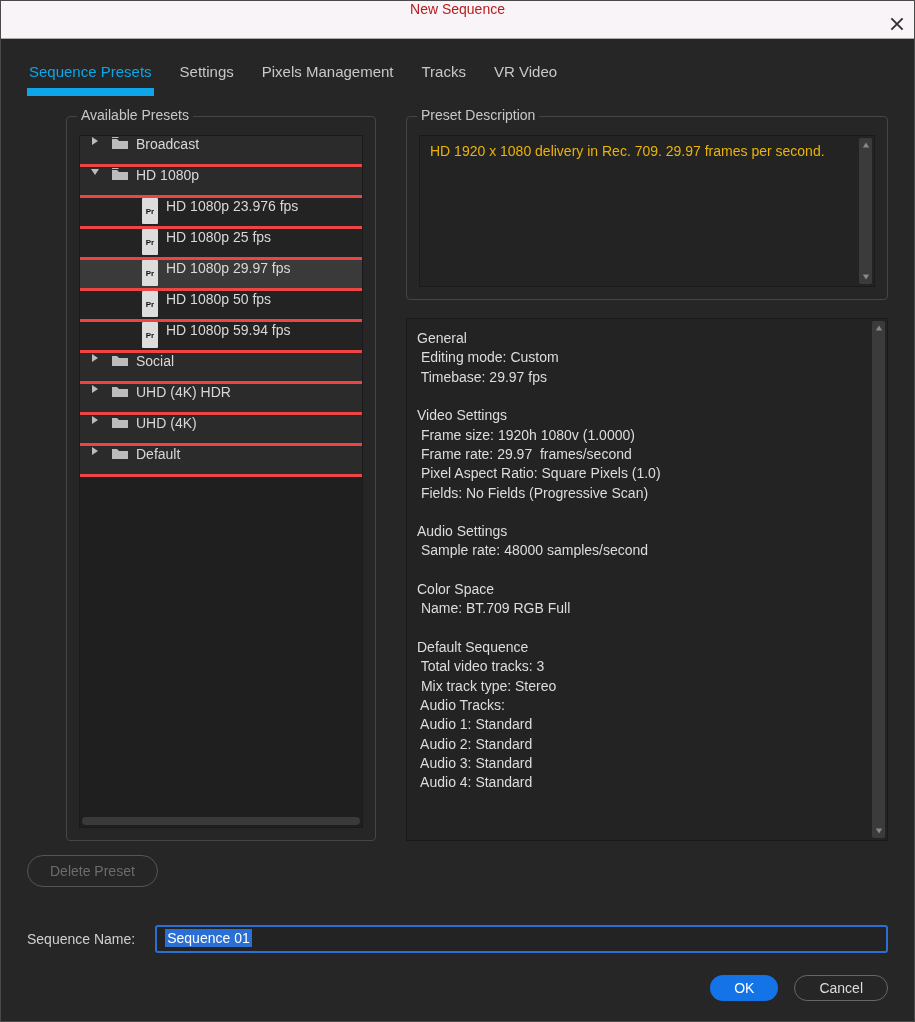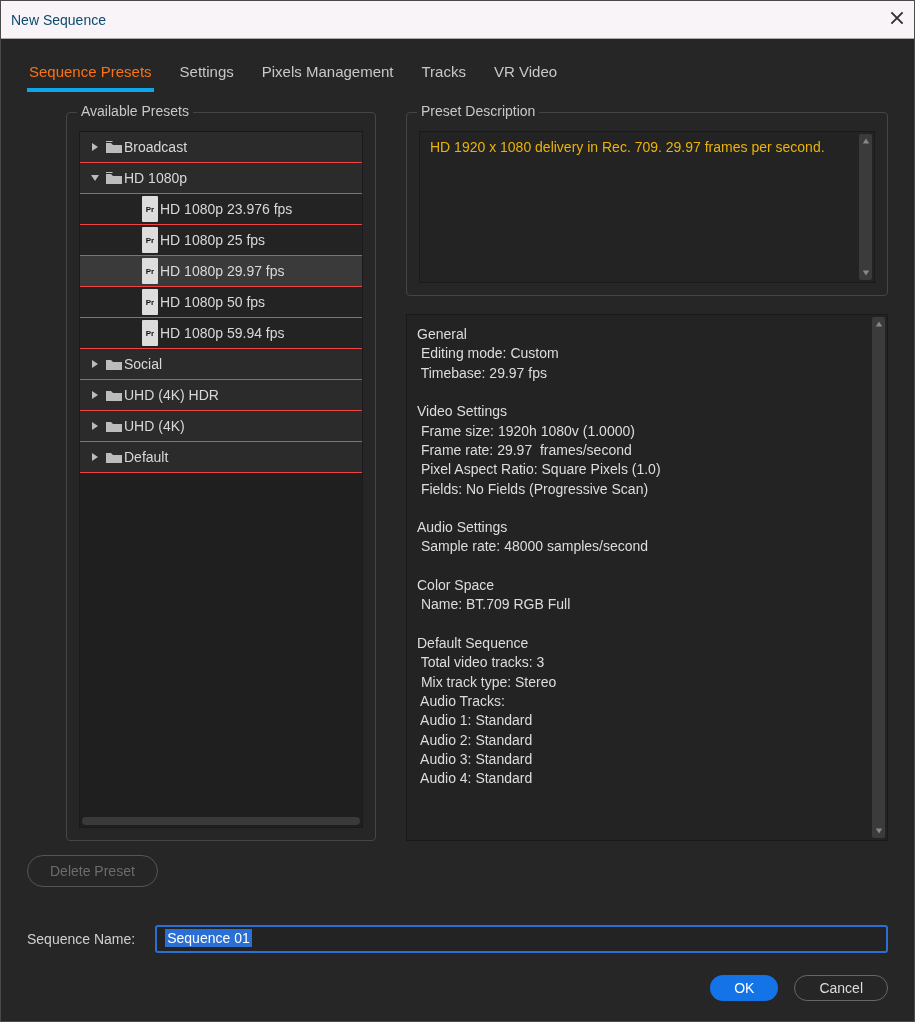--- a/index.html
+++ b/index.html
@@ -1,32 +1,32 @@
 <!DOCTYPE html>
 <html><head>
 <meta charset="utf-8">
 <style>
   * { box-sizing: border-box; margin: 0; padding: 0; }
   html, body { width: 915px; height: 1022px; font-family: "Segoe UI", "Adobe Clean", sans-serif; font-size: 13px; color: #d8d8d8; background:#fff; }
   .window { width: 915px; height: 1022px; background:#262626; display:flex; flex-direction:column; border:1px solid #4a4a4a; }
-  .titlebar { height:38px; background:#f8f4f8; color:#0c4a6e; display:flex; align-items:center; padding:0 10px; font-size:14px; border-bottom:1px solid #aaa;}
+  .titlebar { height:38px; background:#f8f4f8; color:#b91c1c; display:flex; align-items:center; padding:0 10px; font-size:14px; border-bottom:1px solid #aaa;flex-direction:column;}
   .titlebar .close { margin-left:auto; cursor:pointer; }
   .close svg { width:14px; height:14px; }
   .body { flex:1; padding:22px 26px 20px 26px; display:flex; flex-direction:column; }
   .tabs { display:flex; gap:24px; padding:0 8px 10px 0; }
   .tab { color:#c8c8c8; padding:2px 2px 8px 2px; font-size:15px; cursor:pointer;}
-  .tab.active { color:#f97316; border-bottom:4px solid #0ea5e9; }
+  .tab.active { color:#0ea5e9; border-bottom:8px solid #0ea5e9; }
   .main-row { flex:1; display:flex; gap:30px; margin-top:10px;}
   .fieldset { position:relative; border:1px solid #454545; border-radius:4px; padding:18px 12px 12px 12px; flex:1; display:flex; flex-direction:column;}
   .fieldset .legend { position:absolute; top:-10px; left:10px; background:#262626; padding:0 4px; font-size:14px; color:#c8c8c8;}
   .presets { width:310px; flex:0 0 310px;margin-left:39px;}
   .tree { flex:1; border:1px solid #1a1a1a; background:#1f1f1f; overflow:hidden; display:flex; flex-direction:column;}
   .tree-inner { flex:1; overflow:hidden;}
   .tree-scroll-h { height:8px; background:#3a3a3a; margin:0 2px 2px 2px; border-radius:4px;}
-  .row { display:flex; align-items:center; height:31px; padding-left:6px; border-bottom:1px solid #ef4444; cursor:pointer; gap:2px; font-size:14px;}
+  .row { display:flex; align-items:flex-start; height:31px; padding-left:6px; border-bottom:3px solid #ef4444; cursor:pointer; gap:8px; font-size:14px;}
   .row.top { background:#2b2b2b; }
   .row.child { padding-left:62px; background:#232323;}
   .row.selected { background:#3a3a3a;}
   .chev { width:18px; display:flex; justify-content:center; color:#bbb;}
   .chev svg { width:10px; height:10px;}
   .ficon, .picon { width:16px; height:14px; display:flex; align-items:center; justify-content:center;}
   .ficon svg { width:16px; height:12px;}
   .picon { width:16px; height:26px; background:#dddddd; color:#111; font-size:8px; font-weight:700; display:flex; align-items:center; justify-content:center; border-radius:1px; font-family:sans-serif;}
   .descbox, .detailbox { border:1px solid #1a1a1a; background:#232323; position:relative; }
   .descbox { height:152px;}

